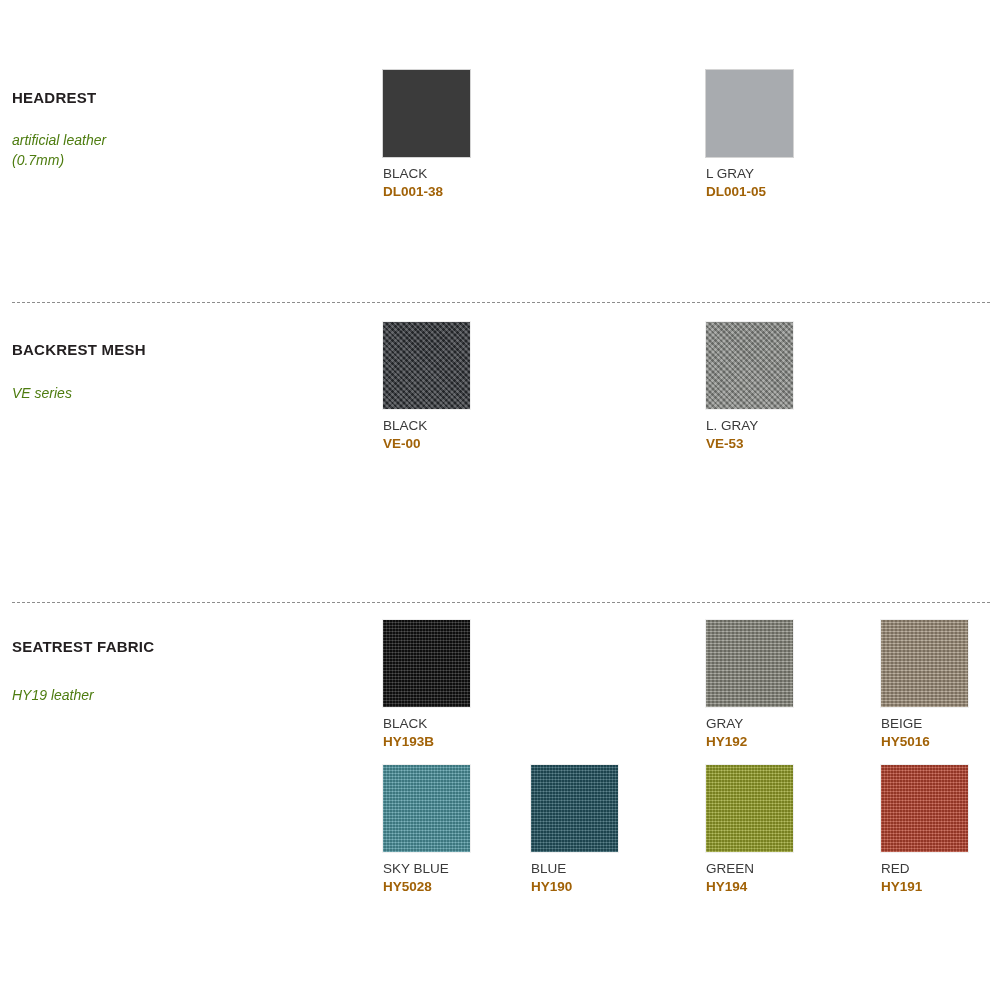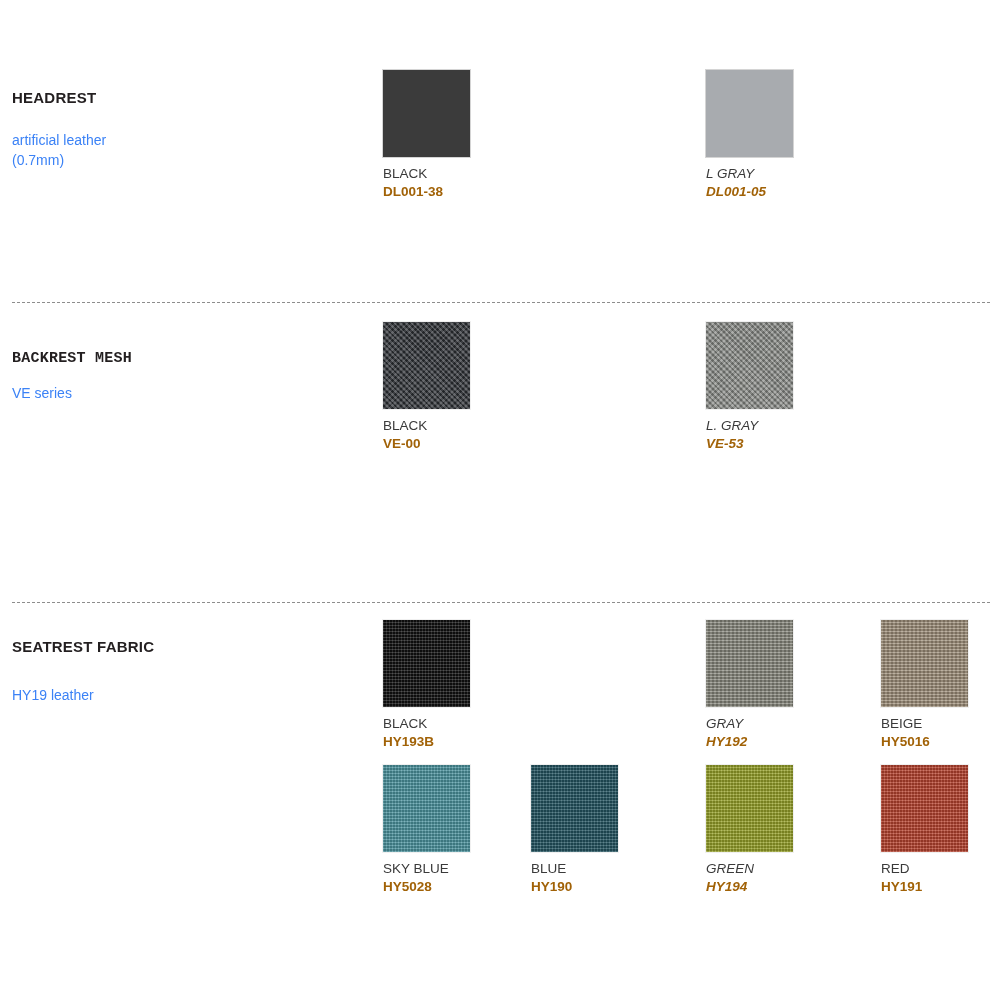--- a/index.html
+++ b/index.html
@@ -28,38 +28,38 @@
 
   
   .sec-head{
     position:absolute;left:12px;
     font-size:15px;font-weight:bold;letter-spacing:.015em;
     color:#231f20;white-space:nowrap;
   }
   .sec-sub{
     position:absolute;left:12px;
     font-size:14px;font-weight:normal;line-height:20px;
-    color:#3b82f6;white-space:pre-line;
+    color:#4d7c0f;white-space:pre-line;font-style:italic;
   }
   #section-headrest .sec-head{top:19px;text-align:center;}
   #section-headrest .sec-sub{top:60px;}
-  #section-mesh .sec-head{top:28px;font-family:Liberation Mono, monospace;}
+  #section-mesh .sec-head{top:19px;}
   #section-mesh .sec-sub{top:61px;text-align:right;}
   #section-seat .sec-head{top:18px;}
   #section-seat .sec-sub{top:65px;}
 
   
   .grid{position:absolute;left:356px;top:0;width:644px;}
   .row{position:relative;height:0;}
   .cell{
     position:absolute;width:175px;
   }
   .cell.c0{left:0;padding-left:27px;}
   .cell.c1{left:175px;}
-  .cell.c2{left:350px;font-style:italic;}
+  .cell.c2{left:350px;}
   .cell.c3{left:525px;}
 
   .chip{
     width:87px;height:87px;
     box-sizing:border-box;
     background-color:#cccccc;
     box-shadow:0 0 0 1px rgba(0,0,0,0.06);
   }
   .chip.flat{box-shadow:0 0 0 1px #d4d4d4;}
 

